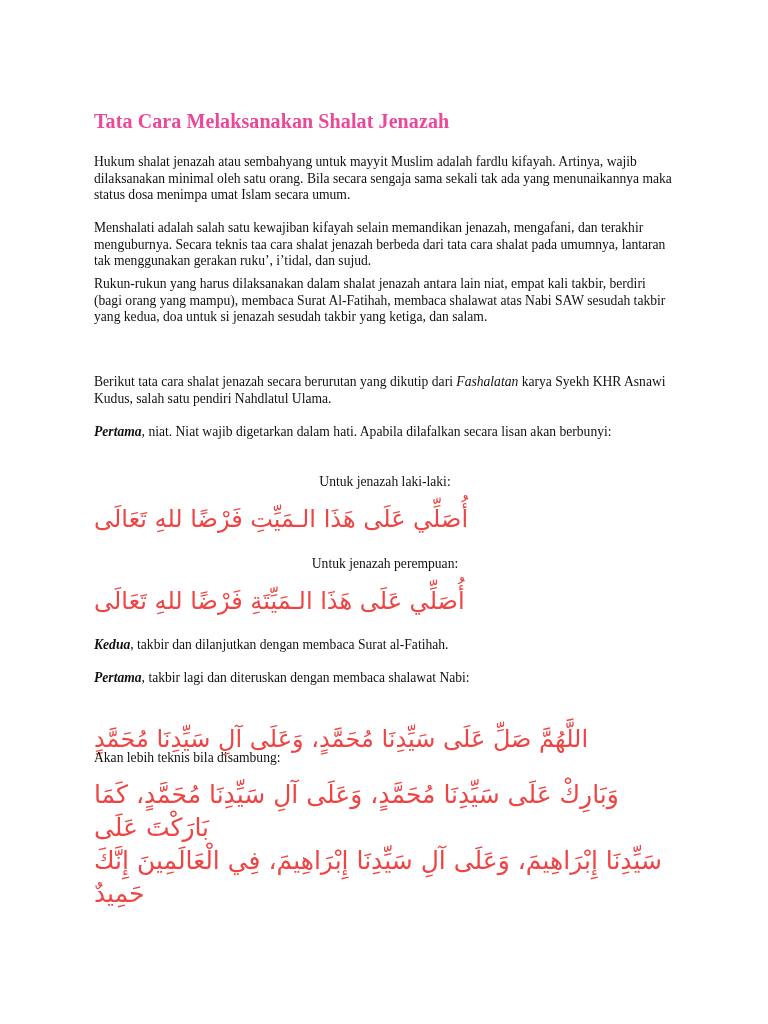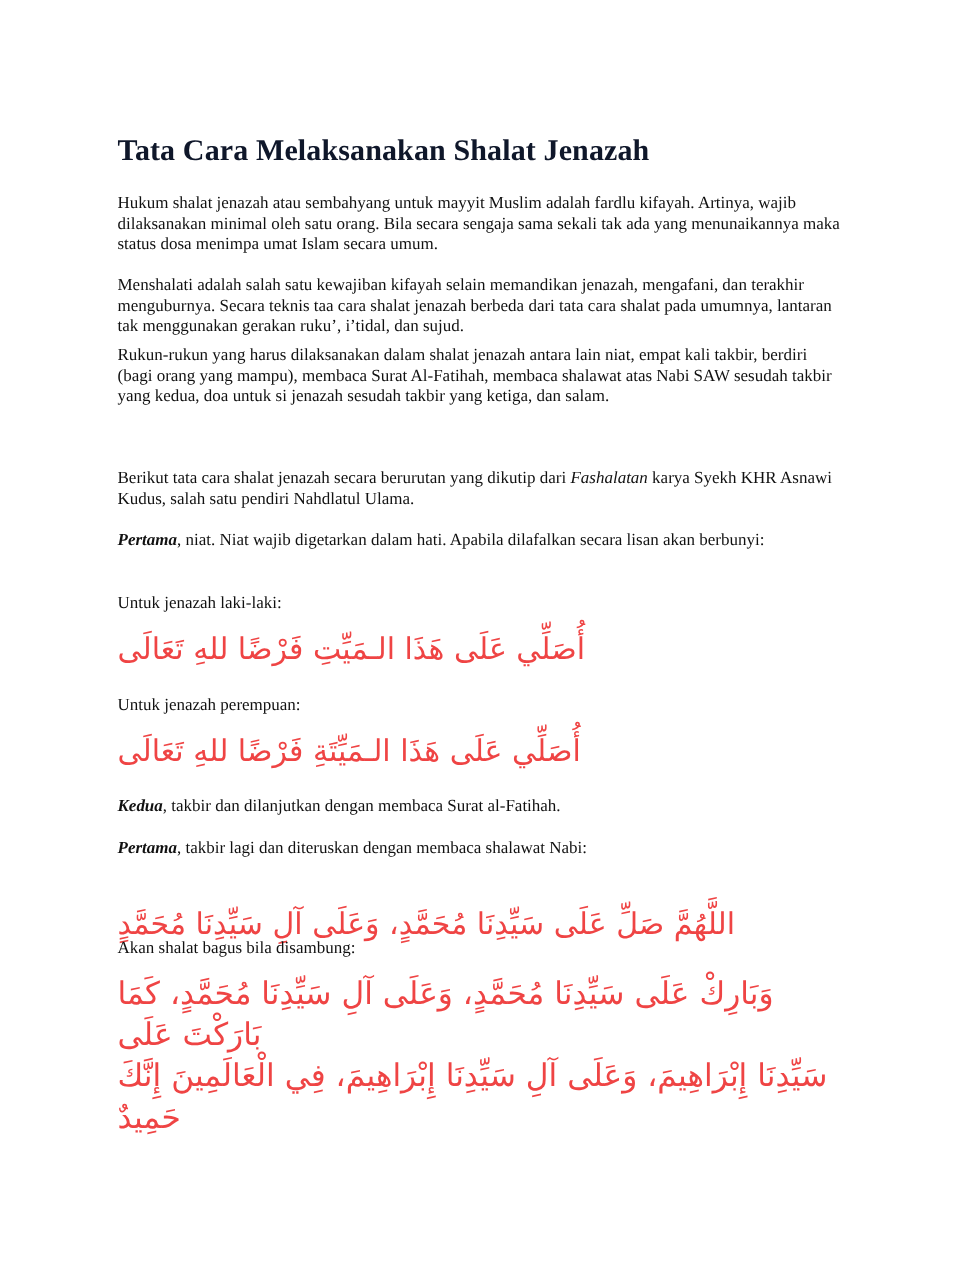--- a/index.html
+++ b/index.html
@@ -6,25 +6,25 @@
     body { width: 768px; height: 1024px; overflow: hidden; position: relative; }
     .page {
       position: absolute; left: 94px; top: 0; width: 582px;
       color: #111111;
       font-family: "Liberation Serif", "DejaVu Serif", serif;
       font-size: 13.6px; line-height: 16.6px;
     }
     h1 {
       position: absolute; top: 104px; left: 0; margin: 0;
       font-family: "Liberation Serif", serif;
-      font-weight: bold; font-size: 24px; line-height: 34px; letter-spacing: 0.1px;
-      color: #0f172a; white-space: nowrap;
+      font-weight: bold; font-size: 20px; line-height: 34px; letter-spacing: 0.1px;
+      color: #ec4899; white-space: nowrap;
     }
     p { margin: 0; position: absolute; left: 0; width: 582px; }
-    .c { }
+    .c { text-align: center; }
     .ar {
       font-family: "DejaVu Sans", sans-serif; direction: rtl; text-align: left;
       color: #ef4444; left: 0; width: 582px;
     }
     .ar1 { font-size: 24px; line-height: 30px; }
     .ar2 { font-size: 25px; line-height: 33px; }
     b i, i b { font-weight: bold; font-style: italic; }
   </style>
 </head>
 <body>
@@ -44,19 +44,19 @@
   <p class="ar ar1" style="top:504px">أُصَلِّي عَلَى هَذَا الـمَيِّتِ فَرْضًا للهِ تَعَالَى</p>
 
   <p class="c" style="top:556px">Untuk jenazah perempuan:</p>
   <p class="ar ar1" style="top:586px">أُصَلِّي عَلَى هَذَا الـمَيِّتَةِ فَرْضًا للهِ تَعَالَى</p>
 
   <p style="top:637px"><b><i>Kedua</i></b><span>, takbir dan dilanjutkan dengan membaca Surat al-Fatihah.</span></p>
 
   <p style="top:670px"><b><i>Pertama</i></b><span>, takbir lagi dan diteruskan dengan membaca shalawat Nabi:</span></p>
   <p class="ar ar1" style="top:724px">اللَّهُمَّ صَلِّ عَلَى سَيِّدِنَا مُحَمَّدٍ، وَعَلَى آلِ سَيِّدِنَا مُحَمَّدٍ</p>
 
-  <p style="top:750px">Akan shalat bagus bila disambung:</p>
+  <p style="top:750px">Akan lebih teknis bila disambung:</p>
 
   <div class="ar ar2" style="position:absolute; top:778px;">
     <div>وَبَارِكْ عَلَى سَيِّدِنَا مُحَمَّدٍ، وَعَلَى آلِ سَيِّدِنَا مُحَمَّدٍ، كَمَا بَارَكْتَ عَلَى</div>
     <div>سَيِّدِنَا إِبْرَاهِيمَ، وَعَلَى آلِ سَيِّدِنَا إِبْرَاهِيمَ، فِي الْعَالَمِينَ إِنَّكَ حَمِيدٌ</div>
   </div>
 </div>
 
 </body></html>

